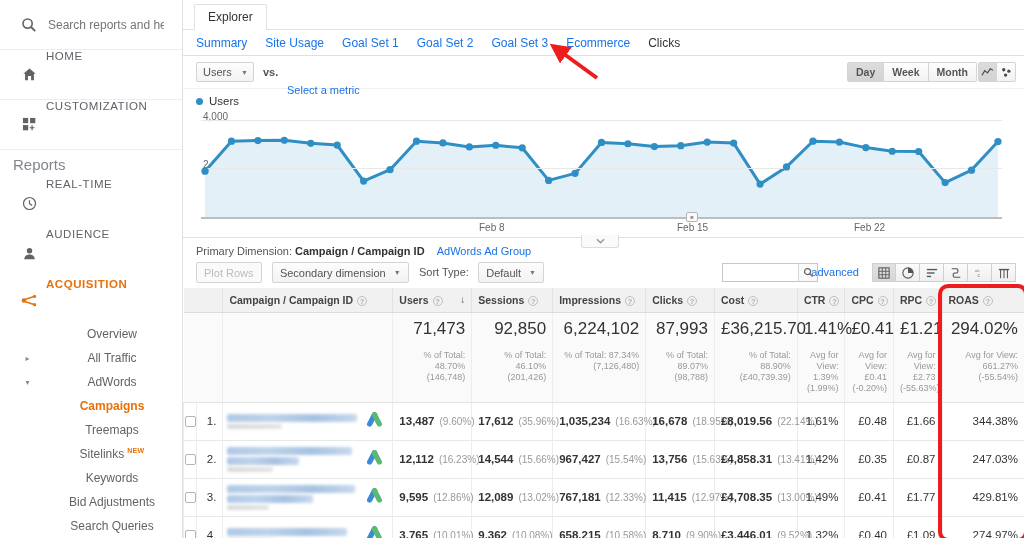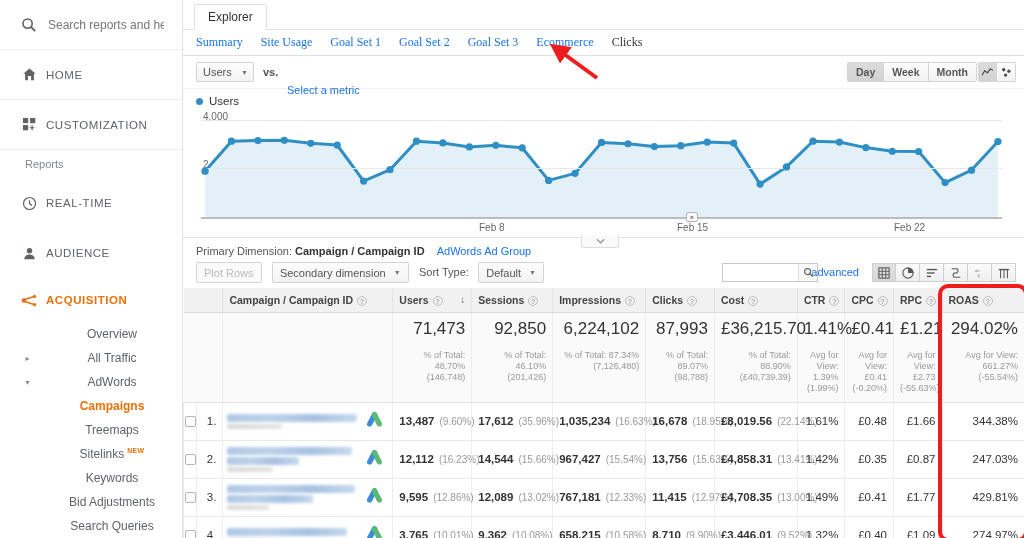--- a/index.html
+++ b/index.html
@@ -22,32 +22,32 @@
     height:50px; display:flex; align-items:center;
     padding-left:12px; border-bottom:1px solid #eceff1;
   }
   .sb-search .ico { width:34px; display:flex; justify-content:center; }
   .sb-search input {
     border:0; outline:0; font-size:12px; color:#999;
     font-family:"Liberation Sans", sans-serif; background:transparent;
     width:120px;
   }
   .sb-row {
-    height:50px; display:flex; align-items:center;
+    height:50px; display:flex; 
     padding-left:12px; cursor:pointer;
     border-bottom:1px solid #eceff1;
   }
   .sb-row .ico { width:34px; display:flex; justify-content:center; align-items:center; }
   .sb-row .lbl {
     font-size:11.5px; letter-spacing:.55px; color:#5f6368;
     text-transform:uppercase;
   }
   .sb-section {
     height:28px; display:flex; align-items:center;
-    padding-left:25px; font-size:11px; color:#80868b;
+    padding-left:13px; font-size:15px; color:#80868b;
   }
   .sb-sub {
     height:24px; display:flex; align-items:center;
     padding-left:13px; cursor:pointer; font-size:12px; color:#5f6368;
   }
   .sb-sub .arrow { width:29px; font-size:8px; color:#8a8a8a; display:flex; justify-content:center;}
   .sb-sub .t { flex:1;text-align:center; }
   .sb-sub.lvl3 { padding-left:42px; }
   .sb-sub.active .t { color:#e8710a; font-weight:bold; }
   .newbadge {
@@ -62,21 +62,21 @@
   .tab-explorer {
     position:absolute; left:11px; top:4px; height:26px;
     padding:5px 13px 4px 13px; font-size:12px; font-weight:normal; color:#333;
     border:1px solid #e0e0e0; border-bottom:1px solid #fff;
     background:#fff; border-radius:2px 2px 0 0;
   }
   .subtabs {
     height:26px; display:flex; align-items:center; gap:0px;
     padding-left:13px; border-bottom:1px solid #e0e0e0; background:#fff;
   }
-  .subtab { font-size:12px; color:#1a73e8; margin-right:18px; cursor:pointer;font-family:Liberation Serif, serif; }
+  .subtab { font-size:12px; color:#1a73e8; margin-right:18px; cursor:pointer; }
   .subtab.active { color:#333; cursor:default; }
 
   .ctrlrow { height:33px; position:relative; border-bottom:1px solid #f1f1f1; }
   .metricsel {
     position:absolute; left:13px; top:6px;
     width:58px; height:20px; border:1px solid #d4d4d4; border-radius:2px;
     background:linear-gradient(#fdfdfd,#f3f3f3);
     font-size:11px; color:#555; display:flex; align-items:center;
     padding-left:6px; cursor:pointer;
   }
@@ -402,21 +402,21 @@
             <ellipse cx="711.4" cy="36.47916666666666" rx="3.6" ry="3.6" fill="#2f8fc4" vector-effect="non-scaling-stroke"></ellipse>
             <ellipse cx="737.6" cy="67.59375" rx="3.6" ry="3.6" fill="#2f8fc4" vector-effect="non-scaling-stroke"></ellipse>
             <ellipse cx="763.8" cy="55.14791666666667" rx="3.6" ry="3.6" fill="#2f8fc4" vector-effect="non-scaling-stroke"></ellipse>
             <ellipse cx="790" cy="26.608333333333334" rx="3.6" ry="3.6" fill="#2f8fc4" vector-effect="non-scaling-stroke"></ellipse>
           </svg>
       </div>
 
       <div class="xaxis"></div>
       <div class="xlab" style="left:296px;">Feb 8</div>
       <div class="xlab" style="left:494px;">Feb 15</div>
-      <div class="xlab" style="left:671px;margin-left:40px;">Feb 22</div>
+      <div class="xlab" style="left:671px;">Feb 22</div>
 
       <div class="handle" style="left:503px;">■</div>
 
       <div class="chartbottom"></div>
       <div class="collapse">
         <svg width="9" height="6" viewBox="0 0 10 6">
             <path d="M1 1l4 4 4-4" fill="none" stroke="#999" stroke-width="1.6"></path>
           </svg>
       </div>
     </div>

